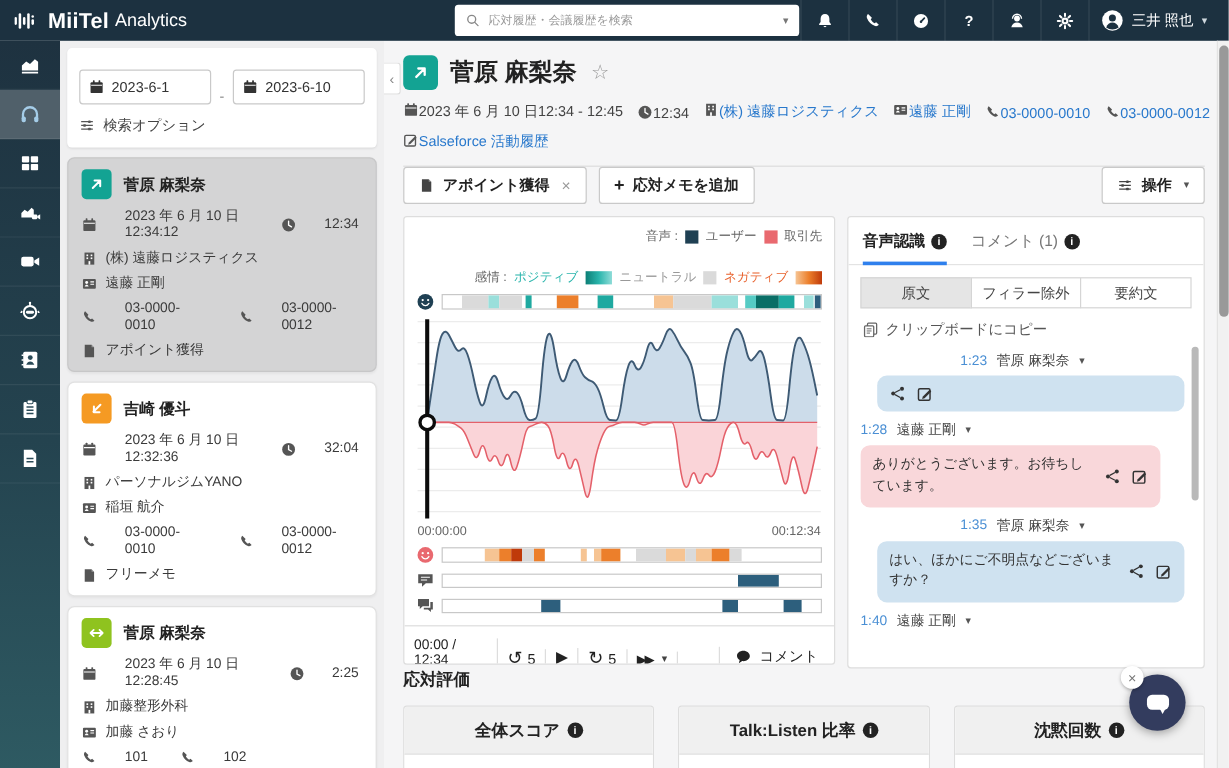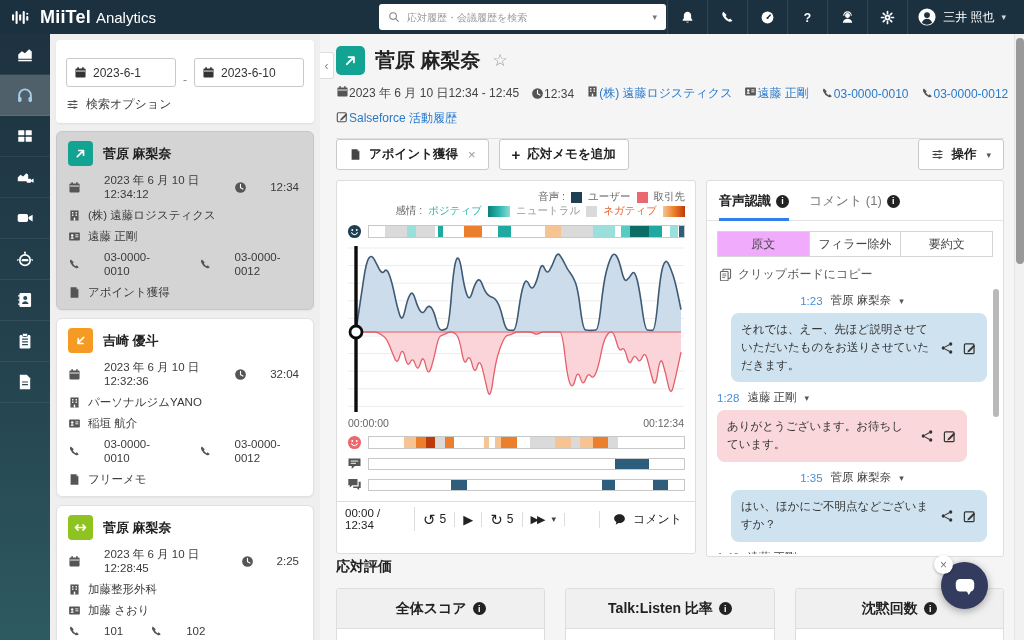--- a/index.html
+++ b/index.html
@@ -86,40 +86,40 @@
   .lg-sq{width:11px;height:11px;display:inline-block;flex:none}
   .lg-grad{width:22px;height:11px}
   .posi{color:#2ab5ac}.nega{color:#e8622d}.neut{color:#999}
   .sentrow{display:flex;align-items:center;gap:6px;margin-top:6px}
   .sentrow .icw svg{width:15px;height:15px}
   .track{flex:1;height:13px;border:1px solid #c8c8c8;background:#fff;position:relative;overflow:hidden;cursor:pointer}
   .track .seg{position:absolute;top:0;bottom:0}
   .wavebox{margin-top:3px}
   .wavebox svg{display:block}
   .timelabels{display:flex;justify-content:space-between;font-size:10.5px;color:#666;margin-top:1px;padding:0 1px}
-  .controls{display:flex;align-items:center;height:35px;border-top:1px solid #ddd;margin:9px -10px 0;font-size:12px;color:#222}
+  .controls{display:flex;align-items:flex-end;height:35px;border-top:1px solid #ddd;margin:9px -10px 0;font-size:12px;color:#222}
   .ctl{display:flex;align-items:center;justify-content:center;border-right:1px solid #ddd;padding:0 8px;gap:4px;cursor:pointer}
   .ctl.time{width:78px;cursor:default;font-size:11.5px}
   .ctl .g{font-size:15px;line-height:1}
   .ctl .gp{font-size:13px}
   .ctl .ff{font-size:11px;letter-spacing:-2px}
   .ctl .caret{font-size:9px;color:#444;margin-left:4px}
   .ctl.comment{margin-left:auto;border-left:1px solid #ddd;border-right:0;gap:7px;padding:0 13px}
   .ctl.comment .icw{color:#222}
 
   
   .transcard{position:absolute;left:706px;top:180px;width:298px;height:377px;background:#fff;border:1px solid #ddd;border-radius:3px;display:flex;flex-direction:column;overflow:hidden}
   .t-tabs{display:flex;gap:20px;padding:11px 12px 0;border-bottom:1px solid #e3e3e3}
   .t-tab{font-size:13px;color:#777;padding-bottom:8px;display:flex;gap:5px;align-items:center;cursor:pointer;border-bottom:3px solid transparent;margin-bottom:-1px}
   .t-tab.active{color:#222;font-weight:bold;border-bottom-color:#2f80ed}
   .info-i{width:13px;height:13px;border-radius:50%;background:#222;color:#fff;font-size:9px;display:inline-flex;align-items:center;justify-content:center;font-weight:bold;flex:none;cursor:pointer}
   .t-seg{display:flex;margin:10px 10px 0}
   .t-seg .segbtn{flex:1;height:26px;border:1px solid #d5d5d5;background:#fff;font-size:12px;color:#444;margin-left:-1px;display:flex;align-items:center;justify-content:center;cursor:pointer}
   .t-seg .segbtn:first-child{margin-left:0}
-  .t-seg .segbtn.active{background:#f0abfc}
+  .t-seg .segbtn.active{background:#e5e5e5}
   .t-copy{display:flex;align-items:center;gap:6px;margin:9px 12px 0;font-size:12px;color:#555;cursor:pointer}
   .t-copy .icw{color:#666}
   .t-msgs{flex:1;margin:2px 4px 2px 10px;padding-right:12px;overflow:hidden;position:relative}
   .m-head{display:flex;align-items:center;gap:8px;font-size:11.5px;color:#444;margin-top:8px}
   .m-head.user{justify-content:center}
   .m-time{color:#4a8fd4;cursor:pointer}
   .m-caret{font-size:9px;color:#555;cursor:pointer}
   .bubble{display:flex;align-items:center;gap:8px;border-radius:8px;padding:8px 10px;margin-top:5px;font-size:11.5px;line-height:1.55;color:#333}
   .bubble.user{background:#cfe2f0;margin-left:14px}
   .bubble.client{background:#f9d7da;margin-right:20px}
@@ -759,21 +759,21 @@
 </div>
 
 <div class="chartcard">
   <div class="legend">
     <span>音声 :</span>
     <span class="lg-sq" style="background:#1f4053"></span>
     <span>ユーザー</span>
     <span class="lg-sq" style="background:#e9696f"></span>
     <span>取引先</span>
   </div>
-  <div class="legend" style="margin-top:0">
+  <div class="legend" style="margin-top:20px">
     <span>感情 :</span>
     <span class="posi">ポジティブ</span>
     <span class="lg-sq lg-grad" style="background:linear-gradient(90deg,#0c7f76,#2ab5ac,#8fdcd8)"></span>
     <span class="neut">ニュートラル</span>
     <span class="lg-sq" style="background:#dadada"></span>
     <span class="nega">ネガティブ</span>
     <span class="lg-sq lg-grad" style="background:linear-gradient(90deg,#f6c493,#ec7f2b,#bf3a0a)"></span>
   </div>
   <div class="sentrow">
     <span class="icw" style="color:#1f4053">
@@ -934,21 +934,20 @@
       </span>
     <span>クリップボードにコピー</span>
   </div>
   <div class="t-msgs" id="msgs">
       <div class="m-head user">
         <span class="m-time">1:23</span>
         <span>菅原 麻梨奈</span>
         <span class="m-caret">▾</span>
       </div>
       <div class="bubble user">
-        <span class="txt">それでは、えー、先ほど説明させていただいたものをお送りさせていただきます。</span>
         <span class="bic">
           <span class="icw">
             <svg viewBox="0 0 16 16">
               <g fill="currentColor">
                 <circle cx="12.2" cy="3.4" r="1.9"></circle>
                 <circle cx="3.8" cy="8" r="1.9"></circle>
                 <circle cx="12.2" cy="12.6" r="1.9"></circle>
               </g>
               <path d="M5.5 7l5-2.7M5.5 9l5 2.7" stroke="currentColor" stroke-width="1.2"></path>
             </svg>

